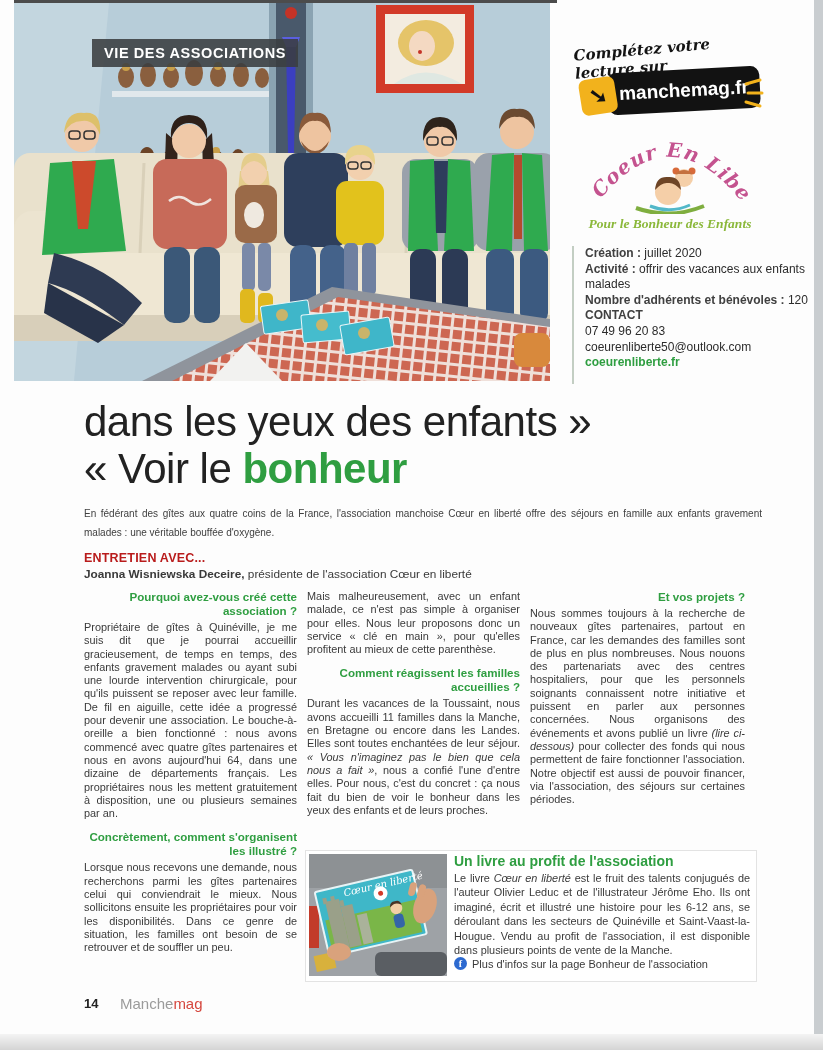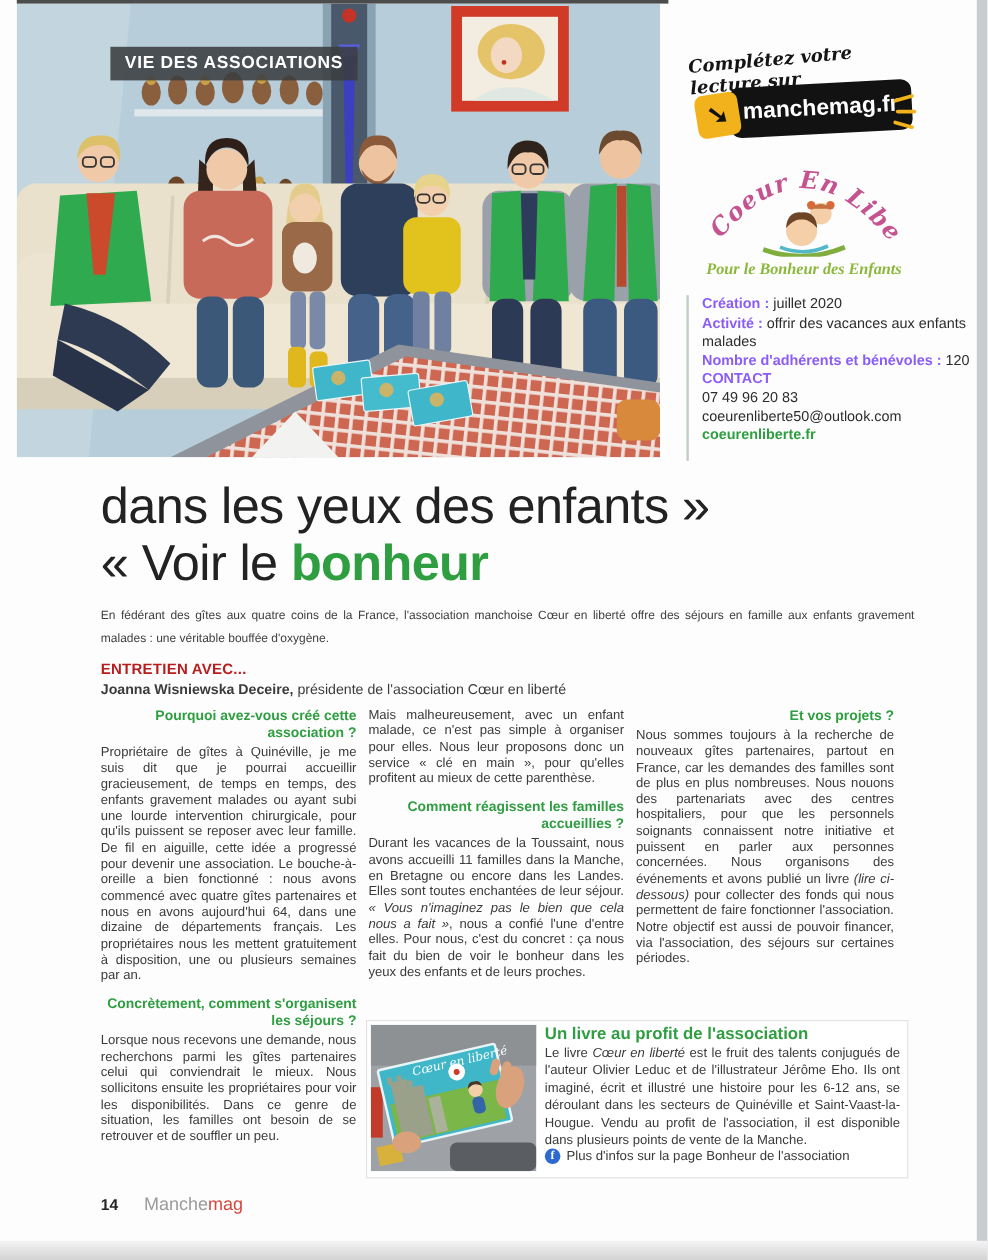--- a/index.html
+++ b/index.html
@@ -26,21 +26,21 @@
        border-radius:7px;transform:rotate(-6deg);display:flex;align-items:center;justify-content:center;
        color:#121212;font-weight:bold;font-size:22px;}
   .sparkles{position:absolute;left:742px;top:78px;}
   
   .logo{position:absolute;left:580px;top:110px;width:180px;height:104px;}
   .tagline{position:absolute;left:560px;top:216px;width:220px;text-align:center;color:#8bb83a;
        font-family:Liberation Serif, serif;font-style:italic;font-weight:bold;font-size:13.5px;}
   
   .info{position:absolute;left:585px;top:246px;width:228px;font-size:12px;line-height:15.6px;color:#2c2c2c;}
   .info-rule{position:absolute;left:572px;top:246px;width:2px;height:138px;background:#c3cec3;}
-  .g{color:#8b5cf6;font-weight:bold;}
+  .g{color:#404040;font-weight:bold;}
   .site{color:#2f9e41;font-weight:bold;}
   
   .headline{position:absolute;left:84px;top:398px;width:676px;font-size:42px;line-height:47px;
        letter-spacing:-.5px;color:#222;}
   .headline .accent{color:#2f9e41;font-weight:800;}
   .lead{position:absolute;left:84px;top:504px;width:678px;font-size:10px;font-weight:normal;
        line-height:19px;color:#404040;text-align:justify;}
   .kicker{position:absolute;left:84px;top:551px;font-size:12.5px;font-weight:bold;color:#b91c1c;letter-spacing:.2px;}
   .byline{position:absolute;left:84px;top:567px;font-size:11.8px;color:#3a3a3a;}
   .byline b{font-weight:bold;}
@@ -288,21 +288,21 @@
   <div class="lead">En fédérant des gîtes aux quatre coins de la France, l'association manchoise Cœur en liberté offre des séjours en famille aux enfants gravement malades : une véritable bouffée d'oxygène.</div>
 
   <div class="kicker">ENTRETIEN AVEC...</div>
   <div class="byline">
     <b>Joanna Wisniewska Deceire,</b><span> présidente de l'association Cœur en liberté</span>
   </div>
 
   <div class="col c1">
     <div class="q first">Pourquoi avez-vous créé cette association ?</div>
     <p class="para">Propriétaire de gîtes à Quinéville, je me suis dit que je pourrai accueillir gracieusement, de temps en temps, des enfants gravement malades ou ayant subi une lourde intervention chirurgicale, pour qu'ils puissent se reposer avec leur famille. De fil en aiguille, cette idée a progressé pour devenir une association. Le bouche-à-oreille a bien fonctionné : nous avons commencé avec quatre gîtes partenaires et nous en avons aujourd'hui 64, dans une dizaine de départements français. Les propriétaires nous les mettent gratuitement à disposition, une ou plusieurs semaines par an.</p>
-    <div class="q">Concrètement, comment s'organisent les séjours ?</div>
+    <div class="q">Concrètement, comment s'organisent les illustré ?</div>
     <p class="para">Lorsque nous recevons une demande, nous recherchons parmi les gîtes partenaires celui qui conviendrait le mieux. Nous sollicitons ensuite les propriétaires pour voir les disponibilités. Dans ce genre de situation, les familles ont besoin de se retrouver et de souffler un peu.</p>
   </div>
 
   <div class="col c2">
     <p class="para">Mais malheureusement, avec un enfant malade, ce n'est pas simple à organiser pour elles. Nous leur proposons donc un service « clé en main », pour qu'elles profitent au mieux de cette parenthèse.</p>
     <div class="q">Comment réagissent les familles accueillies ?</div>
     <p class="para"><span>Durant les vacances de la Toussaint, nous avons accueilli 11 familles dans la Manche, en Bretagne ou encore dans les Landes. Elles sont toutes enchantées de leur séjour. </span><span class="it">« Vous n'imaginez pas le bien que cela nous a fait »</span><span>, nous a confié l'une d'entre elles. Pour nous, c'est du concret : ça nous fait du bien de voir le bonheur dans les yeux des enfants et de leurs proches.</span></p>
   </div>
 
   <div class="col c3">

